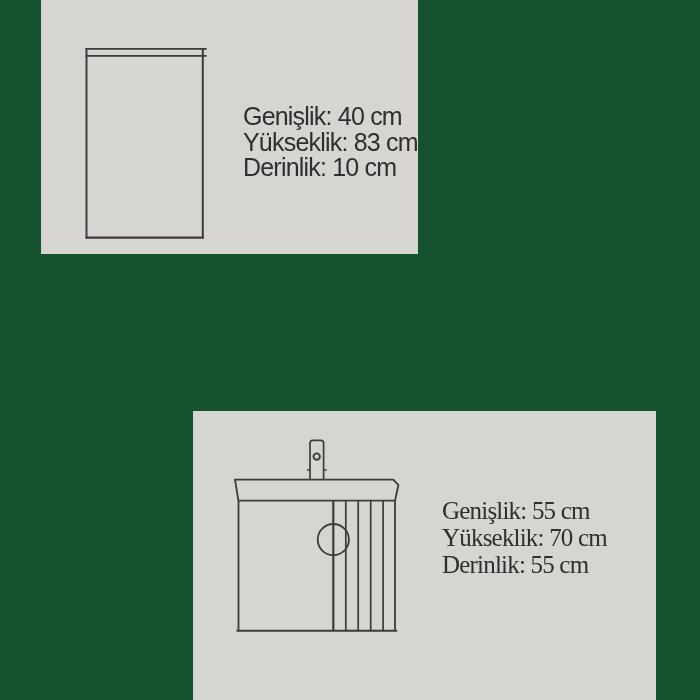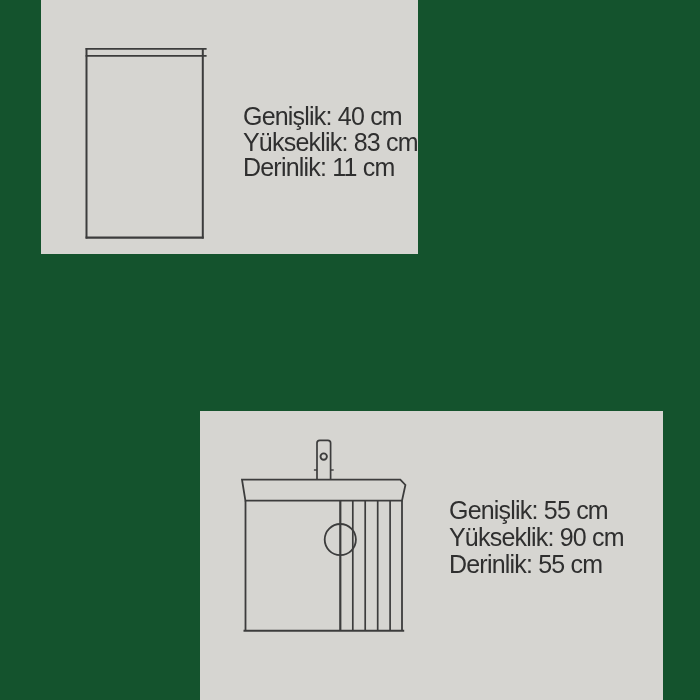--- a/index.html
+++ b/index.html
@@ -21,24 +21,25 @@
     position: absolute;
     background: #d6d5d1;
   }
   .panel-1 {
     left: 41px;
     top: 0;
     width: 377px;
     height: 254px;
   }
   .panel-2 {
-    left: 200px;
+    left: 193px;
     top: 411px;
     width: 463px;
     height: 289px;
+    font-family: Liberation Serif, serif;
   }
   .diagram-svg {
     position: absolute;
     left: 0;
     top: 0;
   }
   .dims {
     position: absolute;
     color: #2f2f2f;
     font-size: 25px;
@@ -72,21 +73,21 @@
       <line class="ln" x1="161.8" y1="48" x2="161.8" y2="238.5" stroke-width="2"></line>
 
       <line class="ln" x1="44.6" y1="48.8" x2="165.6" y2="48.8" stroke-width="1.8"></line>
       <line class="ln" x1="44.6" y1="55.8" x2="165.6" y2="55.8" stroke-width="1.8"></line>
 
       <line class="ln" x1="44.6" y1="237.6" x2="162.7" y2="237.6" stroke-width="2.2"></line>
     </svg>
     <div class="dims dims-1">
       <div>Genişlik: 40 cm</div>
       <div>Yükseklik: 83 cm</div>
-      <div>Derinlik: 11 cm</div>
+      <div>Derinlik: 10 cm</div>
     </div>
   </div>
 
   <div class="spec-panel panel-2">
     <svg class="diagram-svg" width="463" height="289" viewBox="0 0 463 289">
 
       <path class="ln" stroke-width="1.7" d="M117,68.4 L117,32 Q117,29.3 119.7,29.3 L127.9,29.3 Q130.6,29.3 130.6,32 L130.6,68.4"></path>
 
       <circle class="ln" cx="123.7" cy="45.6" r="3.2" stroke-width="1.9"></circle>
 
@@ -104,18 +105,18 @@
 
       <line class="ln" x1="152.8" y1="89.7" x2="152.8" y2="219.8" stroke-width="1.7"></line>
       <line class="ln" x1="165.2" y1="89.7" x2="165.2" y2="219.8" stroke-width="1.7"></line>
       <line class="ln" x1="177.7" y1="89.7" x2="177.7" y2="219.8" stroke-width="1.7"></line>
       <line class="ln" x1="190.1" y1="89.7" x2="190.1" y2="219.8" stroke-width="1.7"></line>
 
       <circle class="ln" cx="140.3" cy="128.6" r="15.6" stroke-width="1.8"></circle>
     </svg>
     <div class="dims dims-2">
       <div>Genişlik: 55 cm</div>
-      <div>Yükseklik: 90 cm</div>
+      <div>Yükseklik: 70 cm</div>
       <div>Derinlik: 55 cm</div>
     </div>
   </div>
 
 </div>
 
 </body></html>

